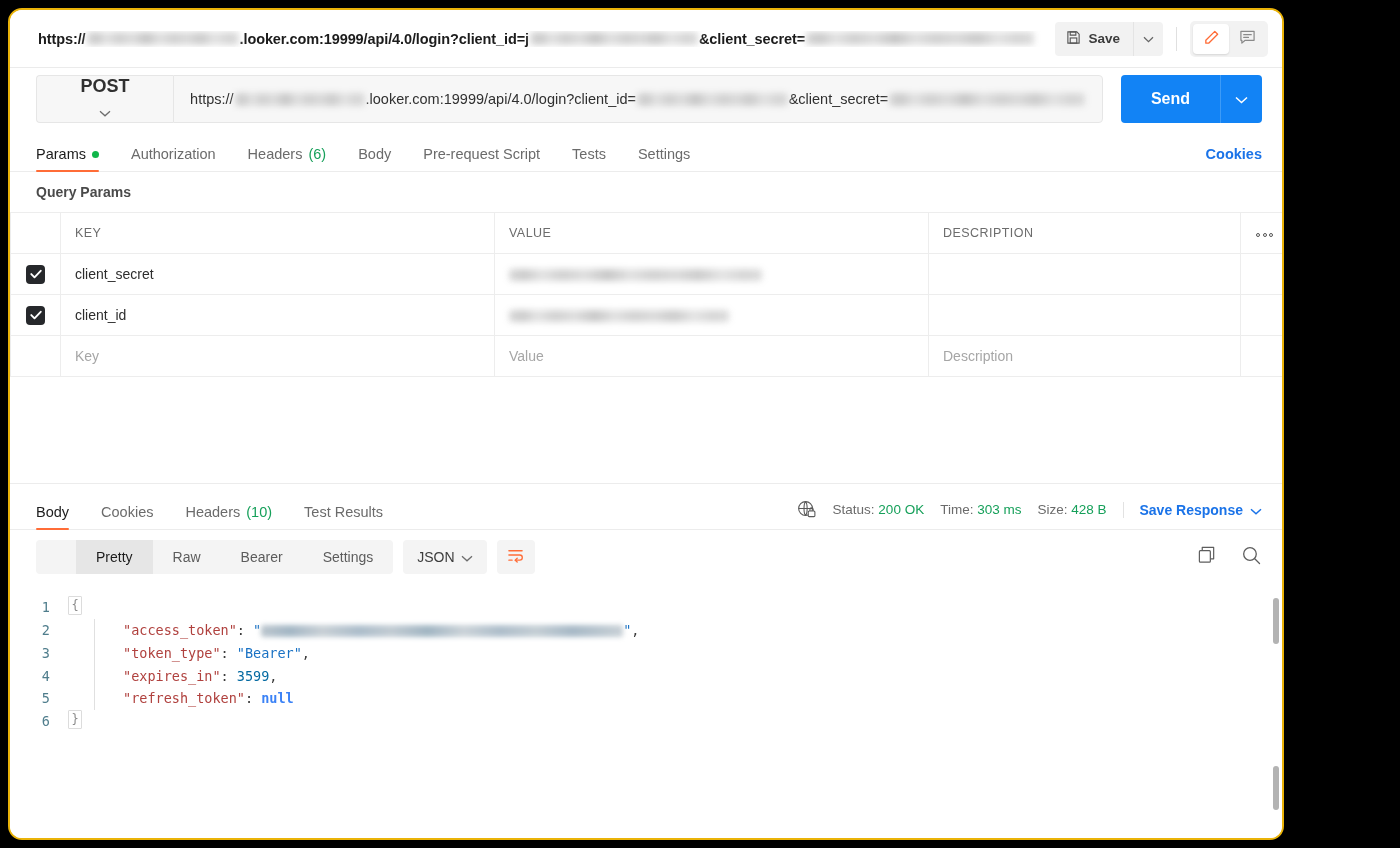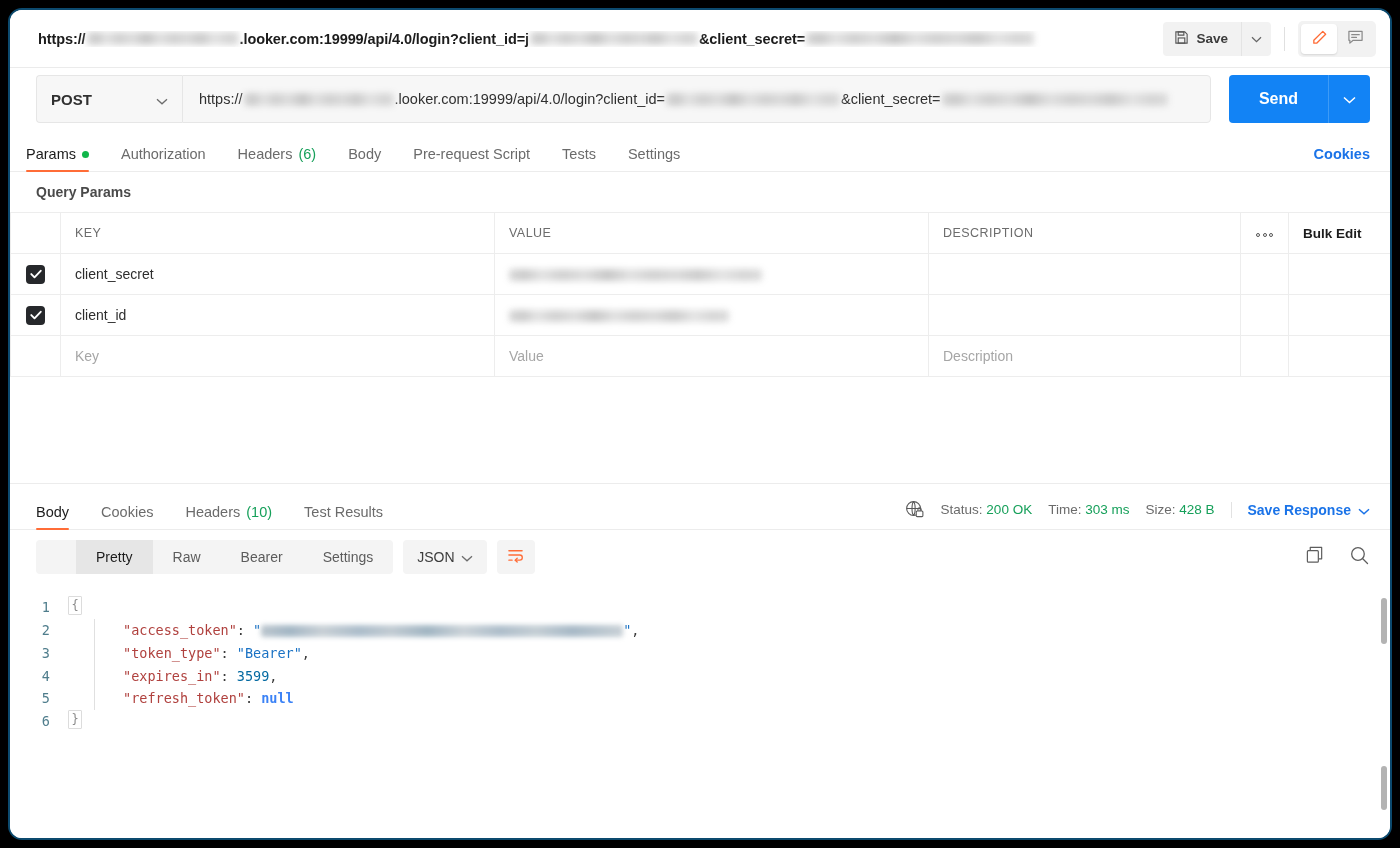--- a/index.html
+++ b/index.html
@@ -8,23 +8,23 @@
     width: 1400px;
     height: 848px;
     background: #000000;
     font-family: "Liberation Sans", sans-serif;
     overflow: hidden;
   }
 
   .window-frame {
     position: absolute;
     left: 8px; top: 8px;
-    width: 1384px; height: 832px;
+    width: 1276px; height: 832px;
     background: #ffffff;
-    border: 2px solid #0c4a6e;
+    border: 2px solid #eab308;
     border-radius: 14px;
     overflow: hidden;
     display: flex;
     flex-direction: column;
   }
 
   
   .redact {
     display: inline-block;
     vertical-align: middle;
@@ -108,22 +108,23 @@
     background: #fff;
   }
   .method-select {
     width: 146px; height: 48px;
     background: #f7f7f7;
     border: 1px solid #e6e6e6;
     border-right: none;
     border-radius: 4px 0 0 4px;
     display: flex; align-items: center; justify-content: space-between;
     padding: 0 14px;
-    font-size: 15px; font-weight: 700; color: #303030;
+    font-size: 18px; font-weight: 700; color: #303030;
     cursor: pointer;
+    flex-direction: column;
   }
   .url-input {
     flex: 1 1 auto; height: 48px;
     background: #f7f7f7;
     border: 1px solid #e6e6e6;
     border-radius: 0 4px 4px 0;
     display: flex; align-items: center;
     padding: 0 16px;
     font-size: 14.5px; color: #303030;
     white-space: nowrap; overflow: hidden;
@@ -142,21 +143,21 @@
     border-left: 1px solid #3d9bf7;
     border-radius: 0 4px 4px 0;
     display: flex; align-items: center; justify-content: center;
     cursor: pointer;
   }
 
   
   .req-tabs {
     flex: 0 0 42px;
     display: flex; align-items: flex-end;
-    padding: 0 20px 0 16px;
+    padding: 0 20px 0 26px;
     border-bottom: 1px solid #ececec;
     position: relative;
   }
   .tab {
     display: flex; align-items: center; gap: 6px;
     padding: 0 0 9px 0;
     margin-right: 32px;
     font-size: 14.5px; color: #6b6b6b;
     cursor: pointer; position: relative;
     white-space: nowrap;

